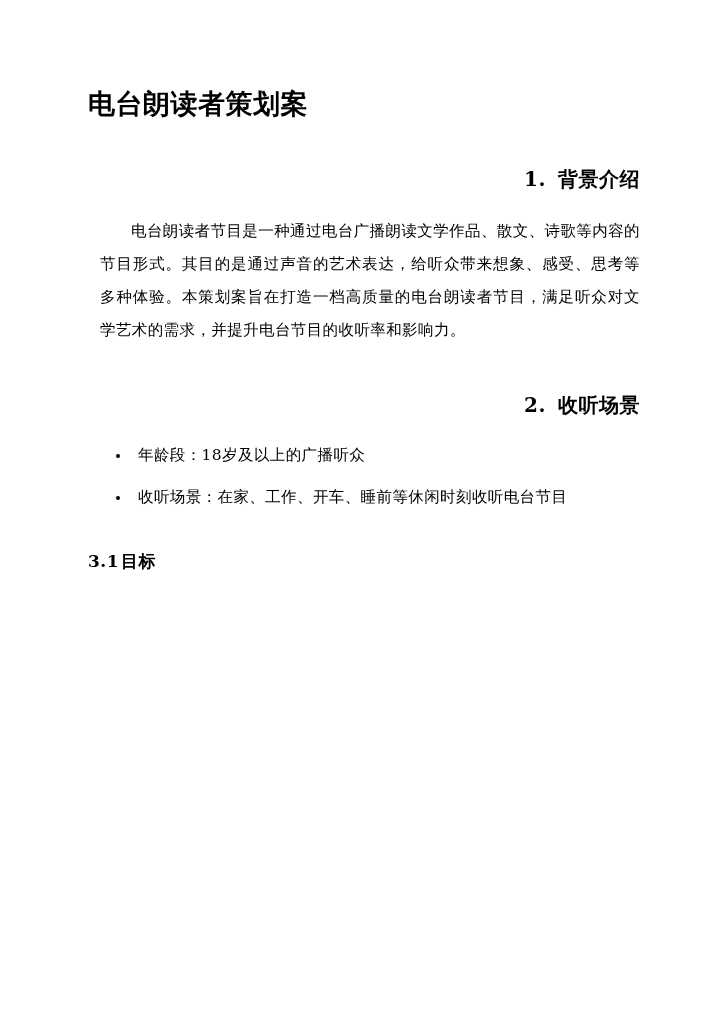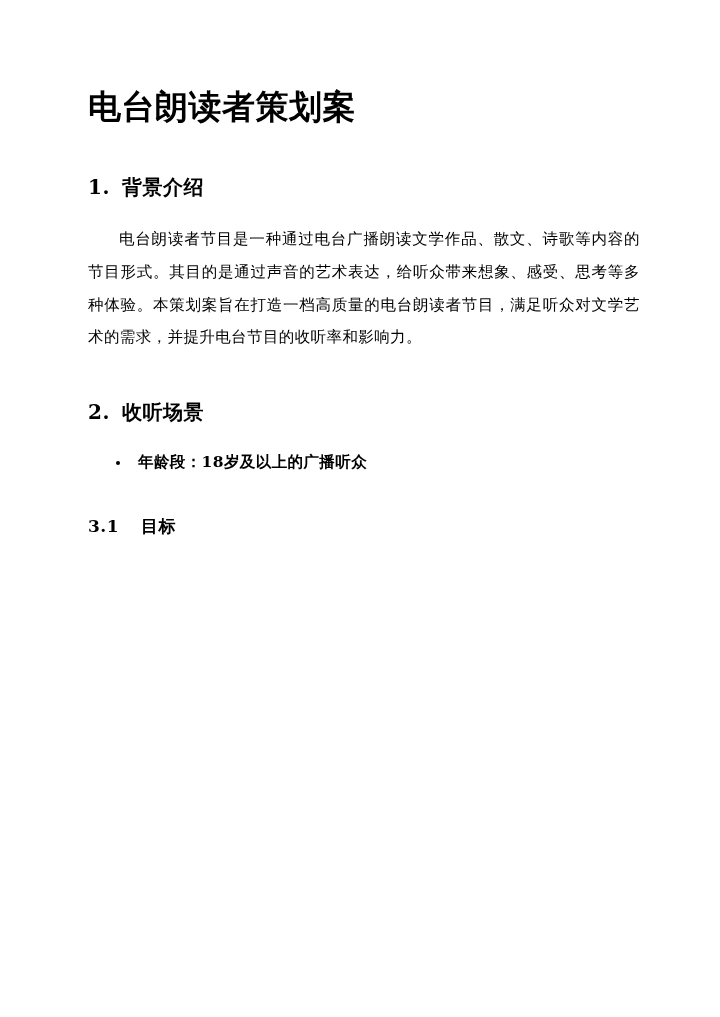--- a/index.html
+++ b/index.html
@@ -15,72 +15,72 @@
     overflow: hidden;
   }
   .page {
     width: 720px;
     height: 1017px;
     box-sizing: border-box;
     padding: 78px 80px 0 88px;
     position: relative;
   }
   .doc-title {
-    font-size: 33px;
+    font-size: 27px;
     font-weight: bold;
     letter-spacing: 0.5px;
     margin: 0 0 0 0;
     line-height: 1.3;
     padding-top: 8px;
   }
   .h2 {
     font-size: 20px;
     font-weight: bold;
     letter-spacing: 0.5px;
     margin: 44px 0 0 0;
     line-height: 1.4;
+    text-align: right;
   }
   .h2 .num {
     margin-right: 12px;
   }
   .h3 {
     font-size: 17px;
     font-weight: bold;
     letter-spacing: 0.5px;
     margin: 36px 0 0 0;
     line-height: 1.4;
   }
   .h3 .num {
-    margin-right: 22px;
+    margin-right: 2px;
     text-align: center;
   }
   .para {
     font-size: 15.5px;
     line-height: 2.12;
     text-align: justify;
     text-justify: inter-ideograph;
-    margin: 22px 0 0 0;
+    margin: 22px 0 0 12px;
     text-indent: 2em;
     letter-spacing: 0.4px;
   }
   ul.bullets {
     list-style: none;
     margin: 20px 0 0 0;
     padding: 0 0 0 22px;
   }
   ul.bullets li {
     position: relative;
     font-size: 15.5px;
     line-height: 2.12;
     margin: 0 0 10px 0;
     padding-left: 28px;
     letter-spacing: 0.4px;
     text-align: justify;
     text-justify: inter-ideograph;
-    font-weight: bold;
   }
   ul.bullets li::before {
     content: "";
     position: absolute;
     left: 6px;
     top: 15px;
     width: 4px;
     height: 4px;
     background: #000;
     border-radius: 50%;
@@ -98,20 +98,21 @@
   </h2>
 
   <p class="para">电台朗读者节目是一种通过电台广播朗读文学作品、散文、诗歌等内容的节目形式。其目的是通过声音的艺术表达，给听众带来想象、感受、思考等多种体验。本策划案旨在打造一档高质量的电台朗读者节目，满足听众对文学艺术的需求，并提升电台节目的收听率和影响力。</p>
 
   <h2 class="h2">
     <span class="num">2.</span><span>收听场景</span>
   </h2>
 
   <ul class="bullets">
     <li>年龄段：18岁及以上的广播听众</li>
+    <li>收听场景：在家、工作、开车、睡前等休闲时刻收听电台节目</li>
   </ul>
 
 
   <h3 class="h3">
     <span class="num">3.1</span><span>目标</span>
   </h3>
 
 </div>
 
 </body></html>

